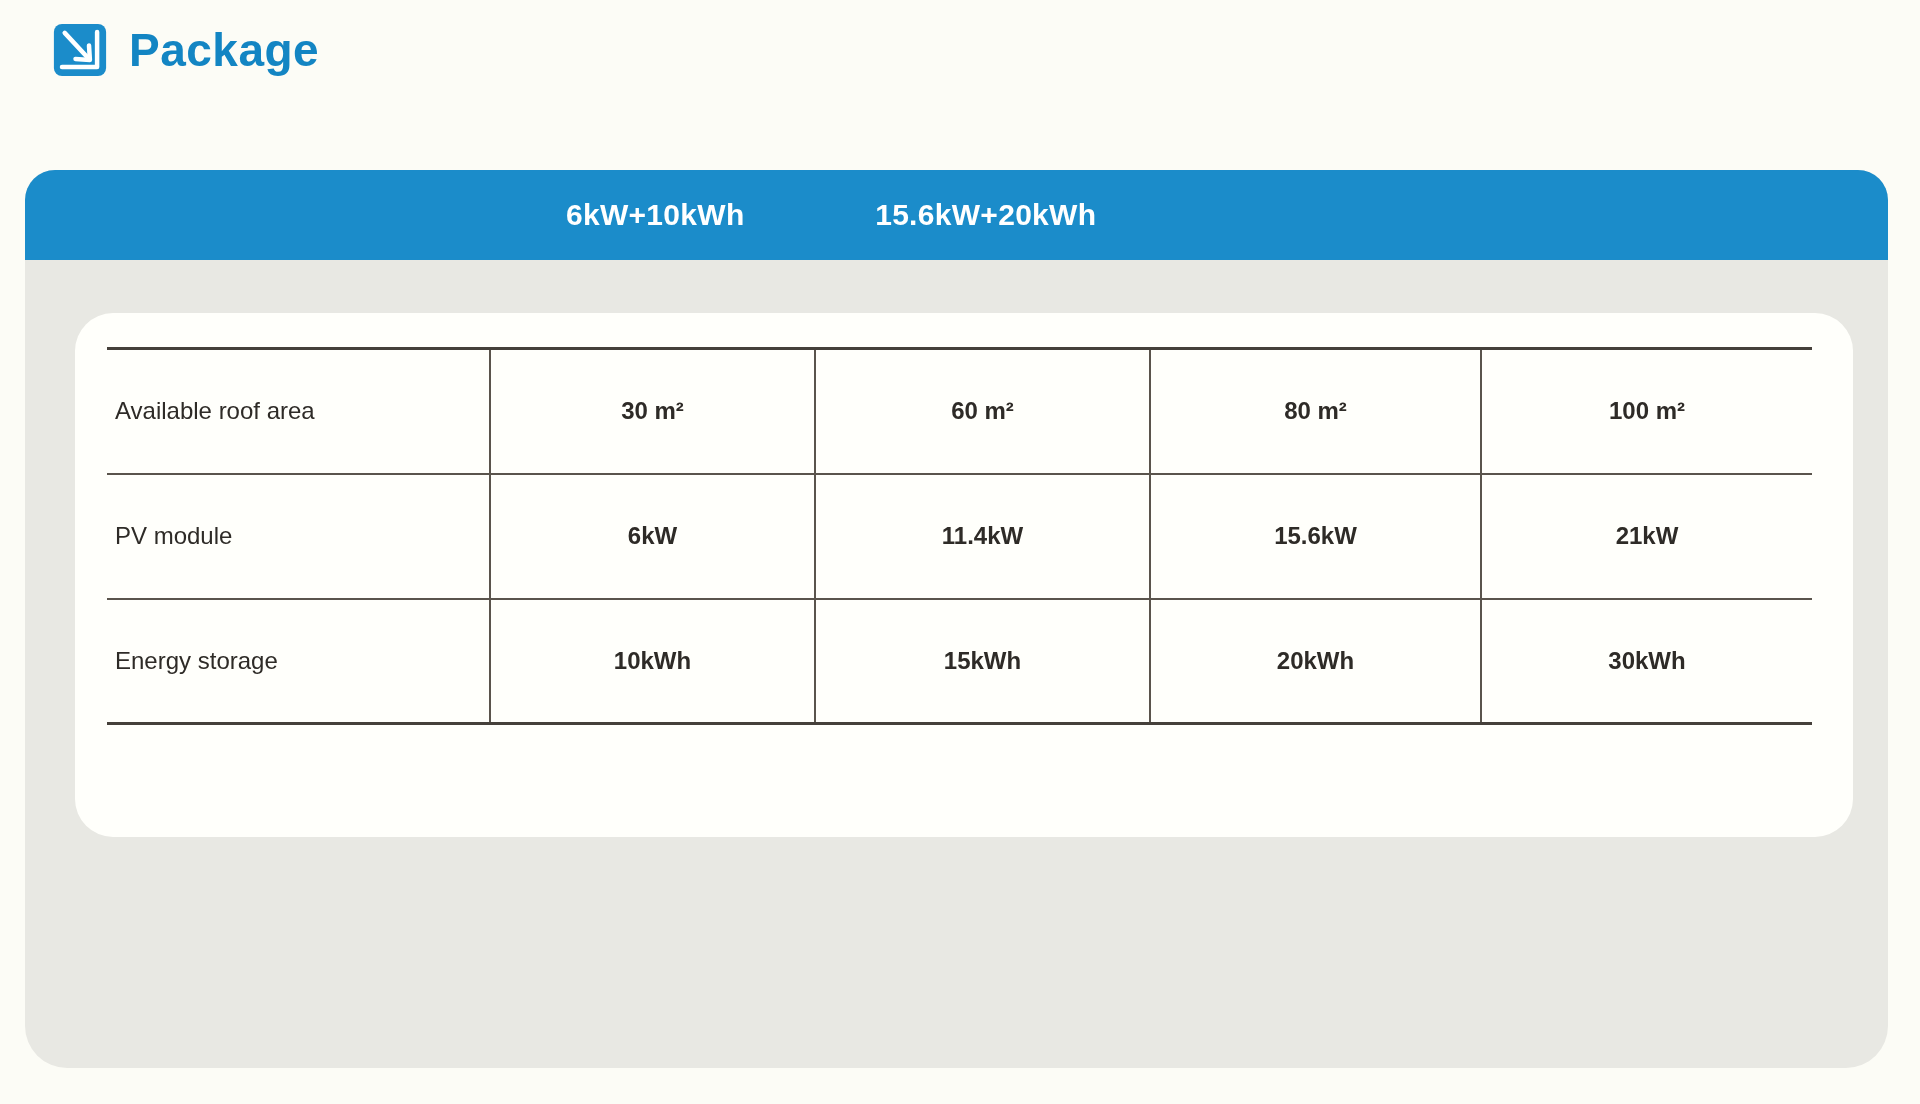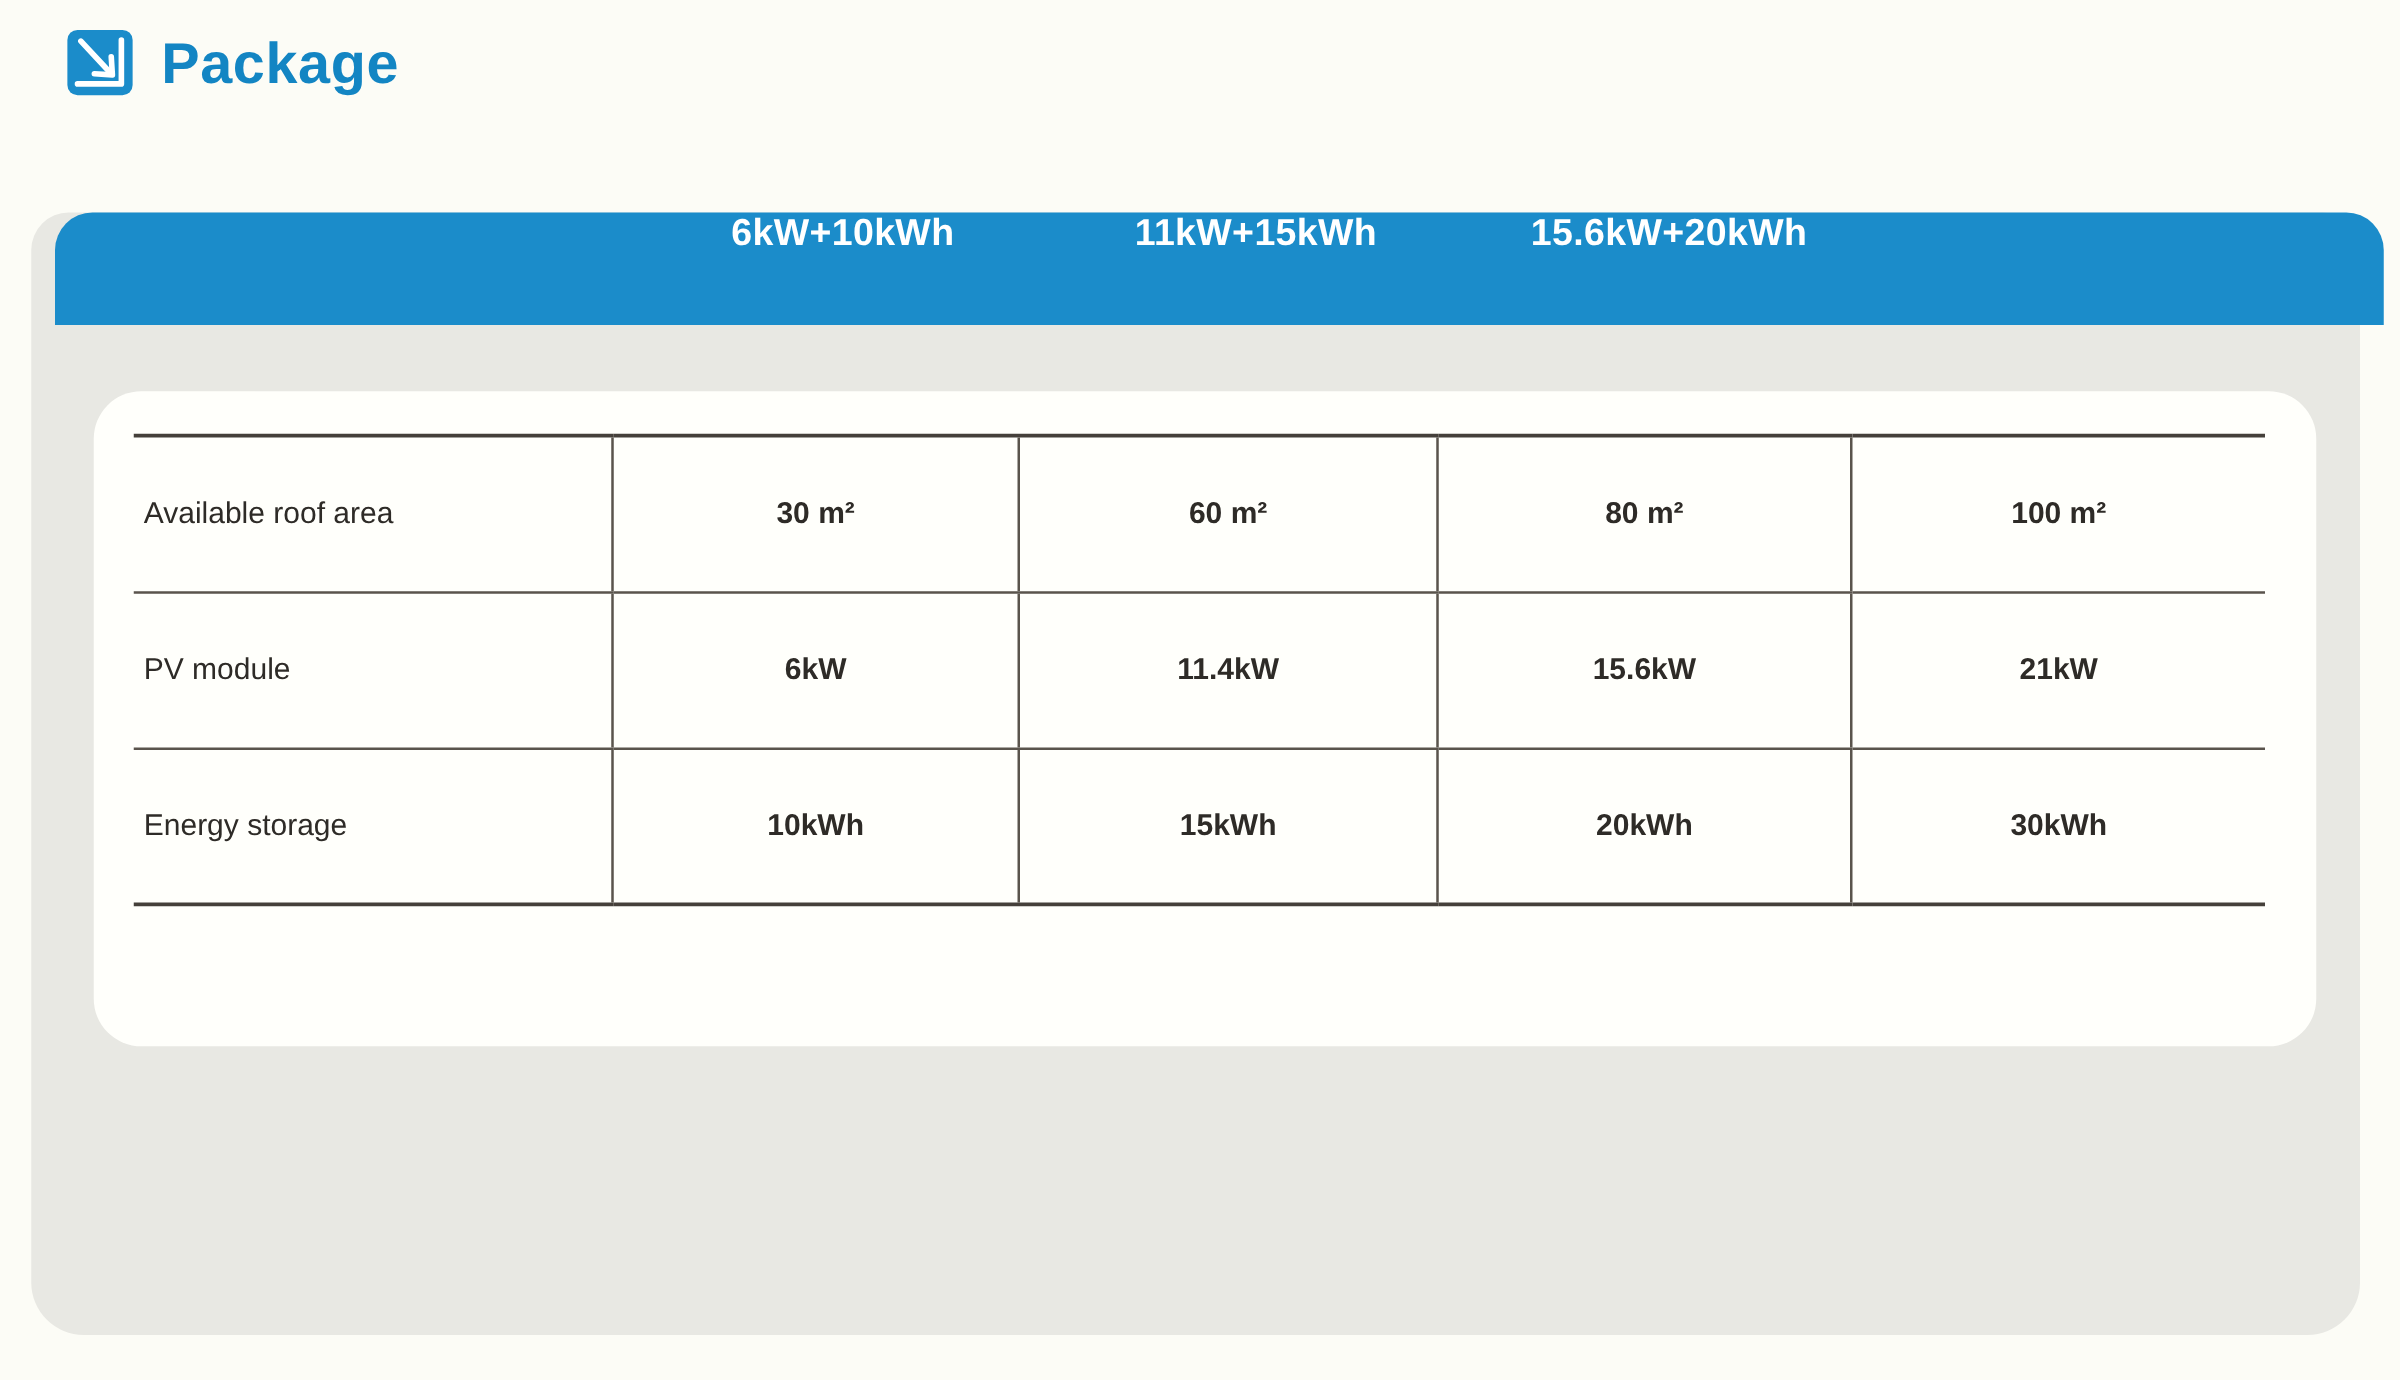--- a/index.html
+++ b/index.html
@@ -42,21 +42,21 @@
     position:absolute;left:25px;top:170px;
     width:1863px;height:898px;
     background:var(--panel-bg);
     border-radius:30px 30px 42px 42px;
   }
   .panel-header{
     position:absolute;left:0;top:0;
     width:100%;height:90px;
     background:var(--accent);
     border-radius:30px 30px 0 0;
-    display:flex;align-items:flex-start;margin-left:19px;
+    display:flex;align-items:center;
   }
   .header-spacer-left{width:465px;flex:none;}
   .header-spacer-right{width:76px;flex:none;}
   .header-cell{
     width:330.5px;flex:none;
     text-align:center;
     color:#ffffff;
     font-size:30px;font-weight:700;
     letter-spacing:0.3px;
   }
@@ -109,21 +109,20 @@
       <path d="M 13 12 L 40 41" fill="none" stroke="#ffffff" stroke-width="5" stroke-linecap="round"></path>
       <path d="M 40 26 L 41 42 L 25 41" fill="none" stroke="#ffffff" stroke-width="5" stroke-linecap="round" stroke-linejoin="round"></path>
     </svg>
     <h1 class="page-title">Package</h1>
   </div>
 
   <section class="panel">
     <div class="panel-header">
       <div class="header-spacer-left"></div>
       <div class="header-cell">6kW+10kWh</div>
-      <div class="header-cell">11kW+15kWh</div>
       <div class="header-cell">15.6kW+20kWh</div>
       <div class="header-spacer-right"></div>
     </div>
 
     <div class="card">
       <table class="spec">
         <colgroup>
           <col style="width:383px">
           <col style="width:325px">
           <col style="width:335px">

